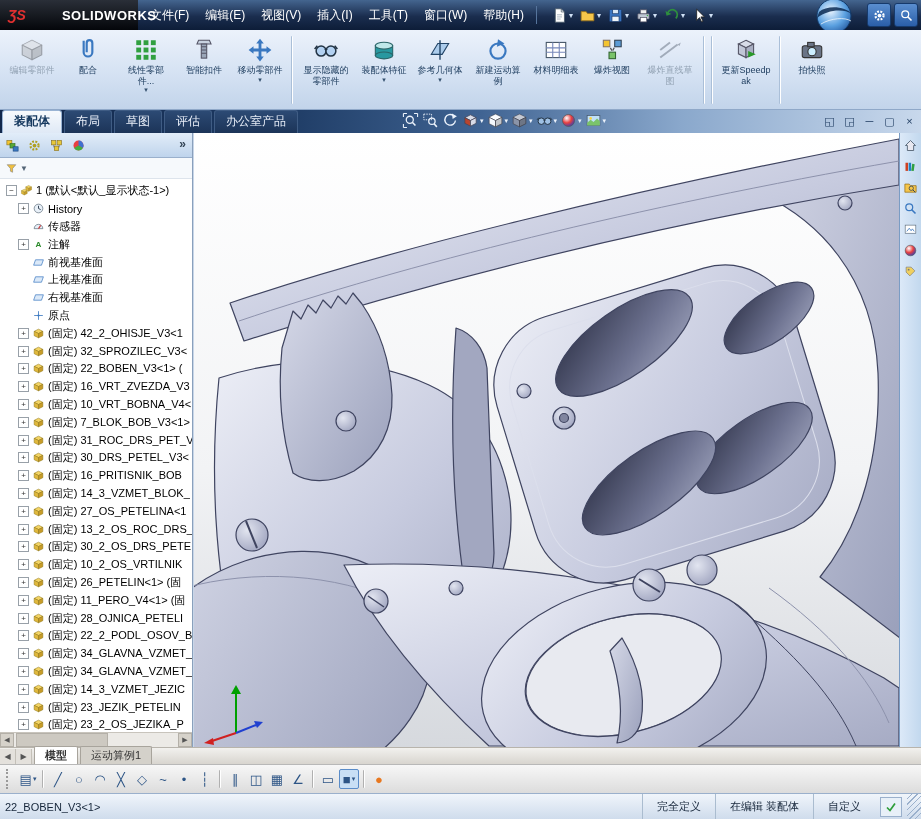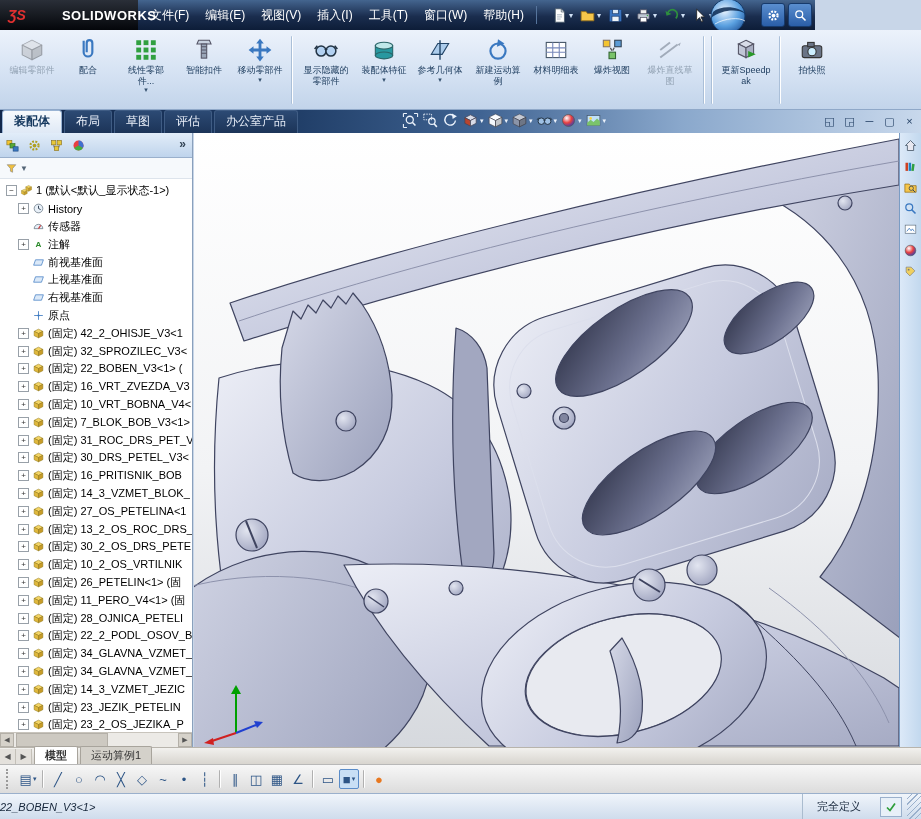--- a/index.html
+++ b/index.html
@@ -1,21 +1,21 @@
 <!DOCTYPE html>
 <html><head>
 <meta charset="utf-8">
 <style>
   html,body{margin:0;padding:0;background:#444;}
   #app{position:relative;width:921px;height:819px;overflow:hidden;
        font-family:"Liberation Sans","DejaVu Sans",sans-serif;background:#c8d6e8;user-select:none;}
   svg{display:block;}
 
   
-  .titlebar{position:absolute;left:0;top:0;width:815px;height:30px;display:flex;align-items:center;
+  .titlebar{position:absolute;left:0;top:0;width:921px;height:30px;display:flex;align-items:center;
             background:linear-gradient(#44658f,#1a2d4e 55%,#0d1d38);}
   .logo{width:138px;height:30px;background:linear-gradient(#2a2f38,#04060a);display:flex;align-items:center;
         gap:5px;padding-left:8px;box-sizing:border-box;flex:none;}
   .logo-mark{color:#e03030;font-weight:bold;font-style:italic;font-size:14px;}
   .logo-text{color:#fff;font-weight:bold;font-size:13px;letter-spacing:.5px;margin-left:31px;}
   .menus{display:flex;align-items:center;height:100%;margin-left:4px;}
   .menu{color:#fff;font-size:12px;padding:0 8px;line-height:30px;}
   .msep{width:1px;height:18px;background:#56749c;margin:0 4px;}
   .quickicons{display:flex;align-items:center;margin-left:8px;gap:2px;}
   .qicon{display:flex;align-items:center;padding:1px 2px;border-radius:2px;}
@@ -114,22 +114,22 @@
   .sbtn.sep{min-width:2px;width:2px;height:18px;border-left:1px solid #b0b0b0;border-right:1px solid #fff;margin:0 3px;}
   .sbtn.pressed{background:#c8dff5;border:1px solid #5a8cc8;}
   .sbtn.orange{color:#e87820;}
   .sarrow{font-size:7px;margin-left:1px;}
   .sarrow:empty{display:none;}
 
   
   .statusbar{position:absolute;left:0;top:793px;width:921px;height:26px;box-sizing:border-box;
              background:linear-gradient(#f0f5fb,#cfdcec);border-top:1px solid #9ab0cc;
              display:flex;align-items:center;font-size:11px;color:#16263a;}
-  .sleft{font-style:italic;}
-  .sfields{margin-left:auto;display:flex;align-items:flex-end;height:100%;flex-direction:column;}
+  .sleft{padding-left:5px;}
+  .sfields{margin-left:auto;display:flex;align-items:flex-end;height:100%;}
   .sfield{padding:0 14px;border-left:1px solid #aabccf;line-height:25px;white-space:nowrap;}
   .scheck{width:20px;height:18px;border:1px solid #9ab0cc;background:#e8f0f8;margin:0 5px;
           display:flex;align-items:center;justify-content:center;}
   .scheck svg{width:12px;height:12px;color:#2e9e3a;}
   .sgrip{width:14px;height:100%;background:repeating-linear-gradient(135deg,transparent 0 3px,#9ab0cc 3px 4px);}
 
   
   .c-yellow{color:#e8b830}.c-blue{color:#3a78c0}.c-green{color:#30a040}.c-steel{color:#8a94a8}
   .c-white{color:#f4f8fd}.c-gray{color:#b0b4bc}.c-teal{color:#2898a0}.c-olive{color:#b0a020}
 </style>

